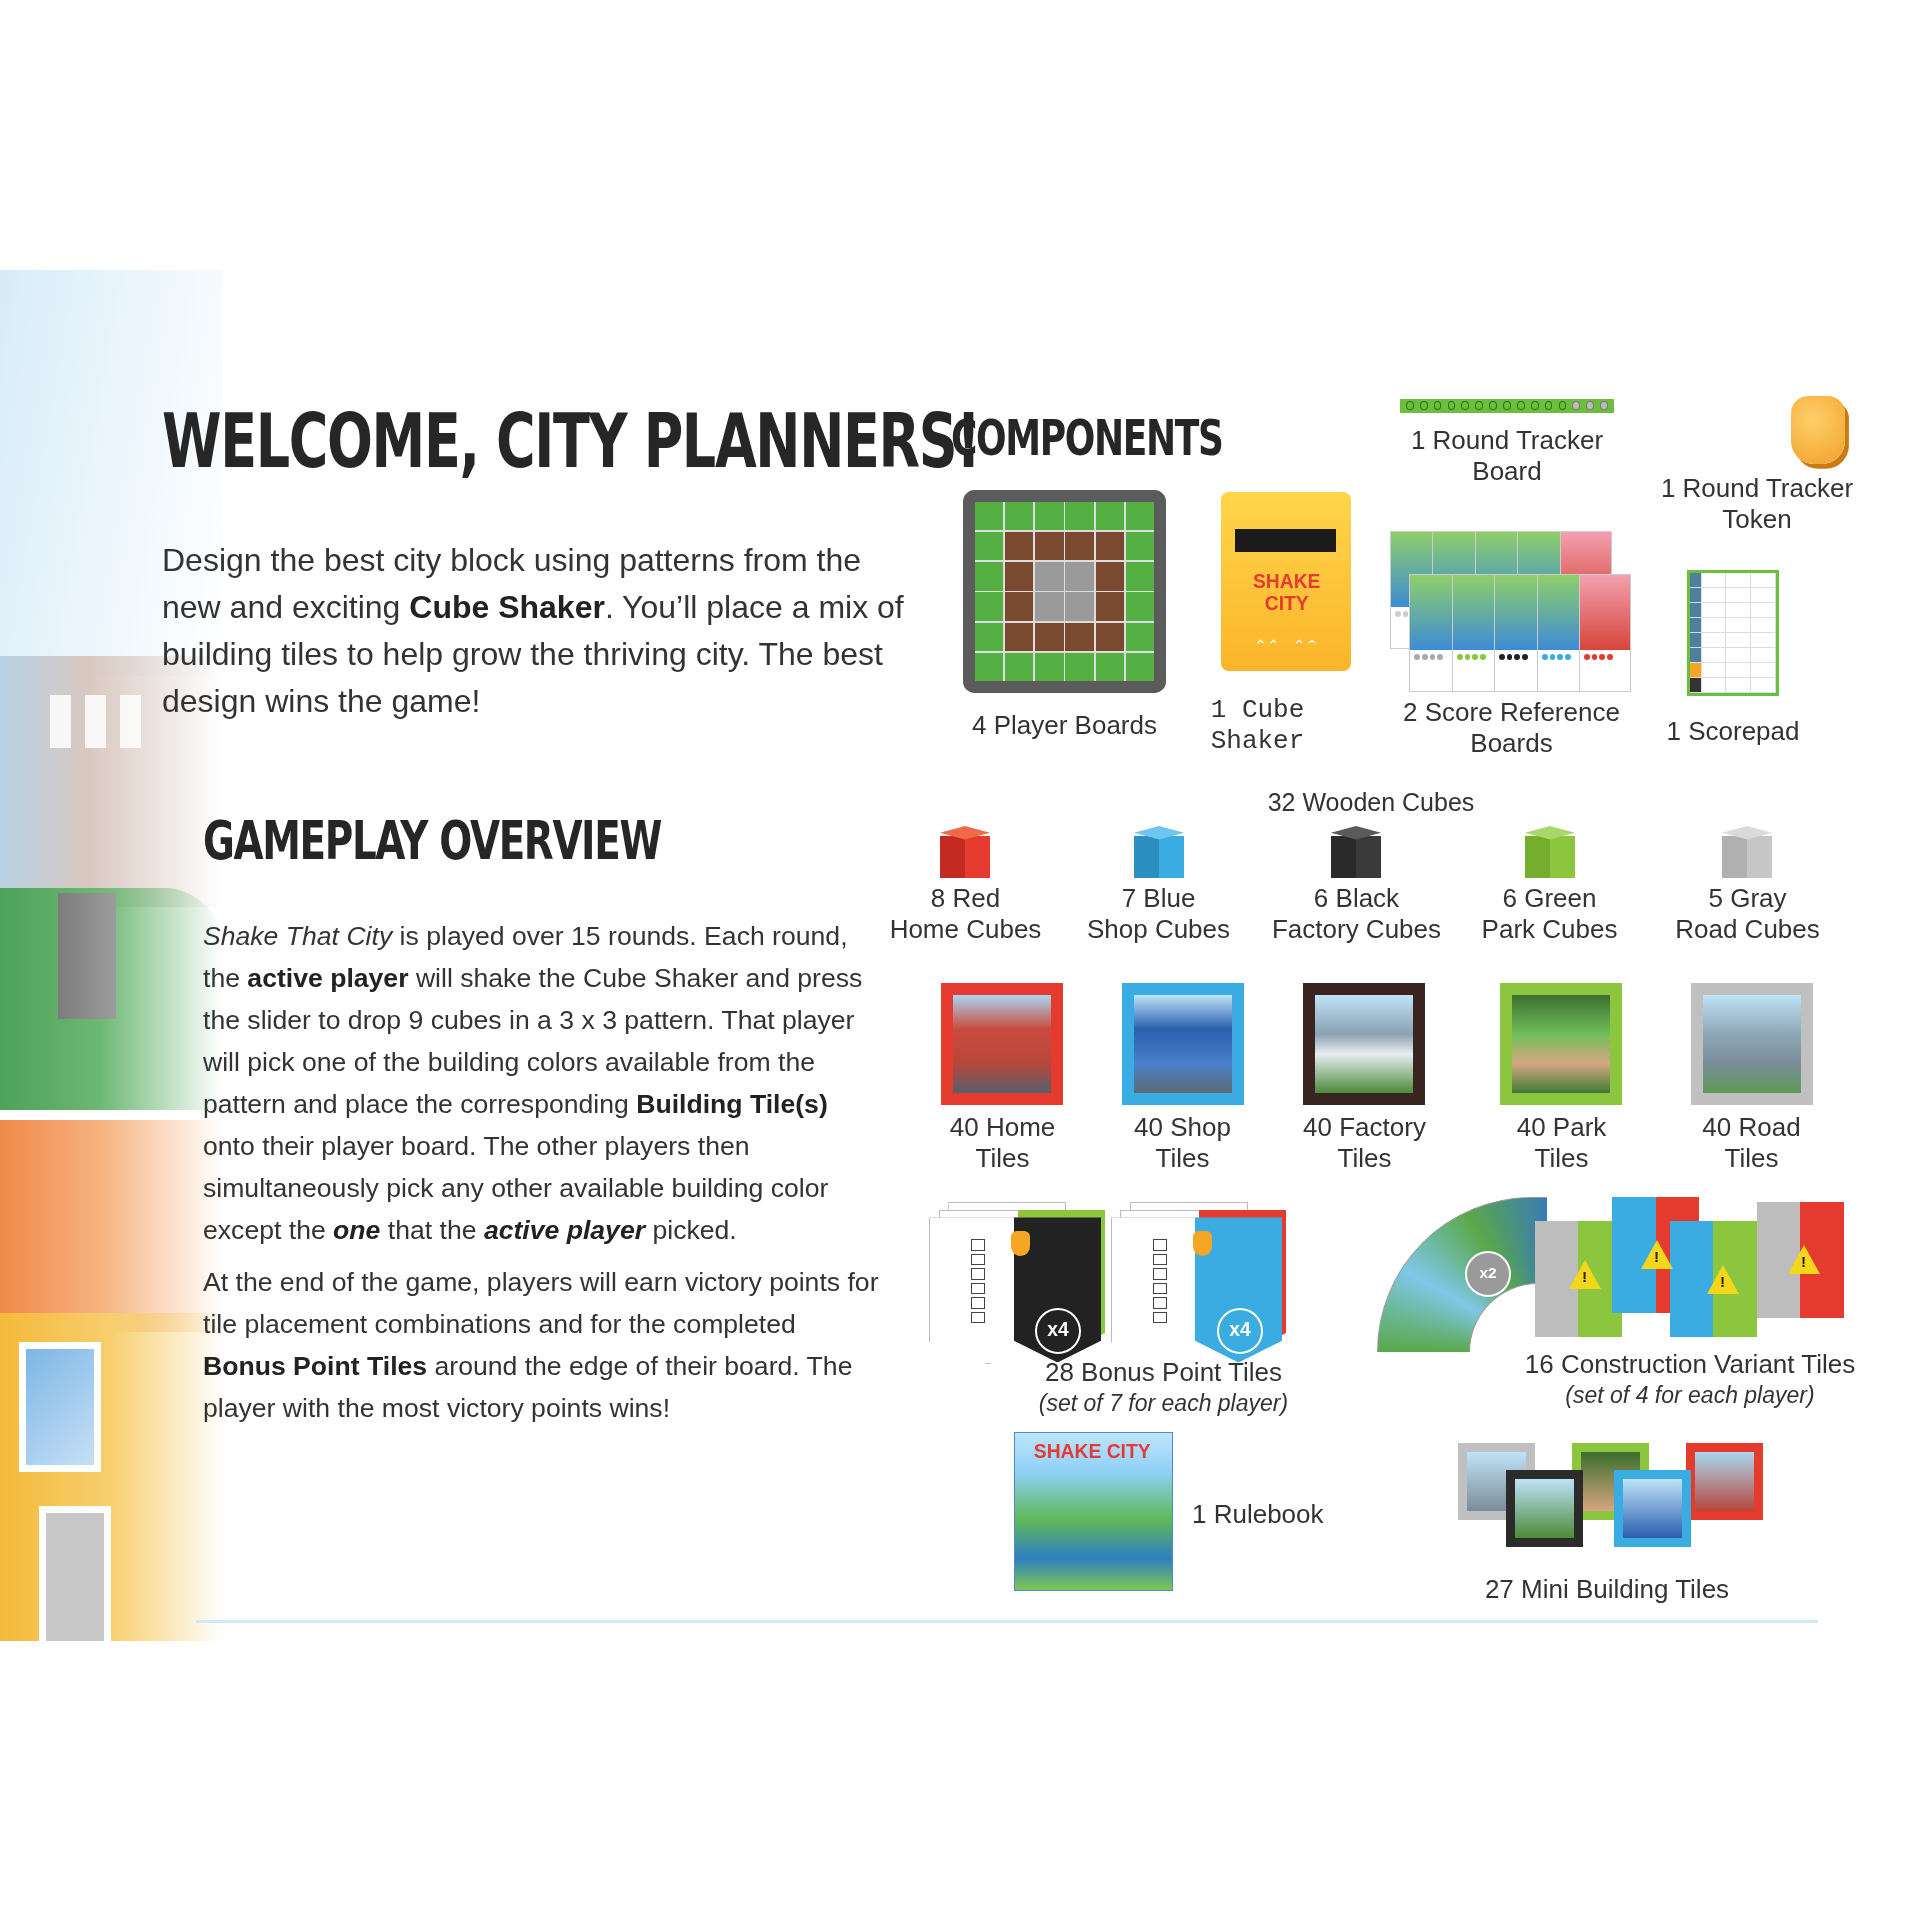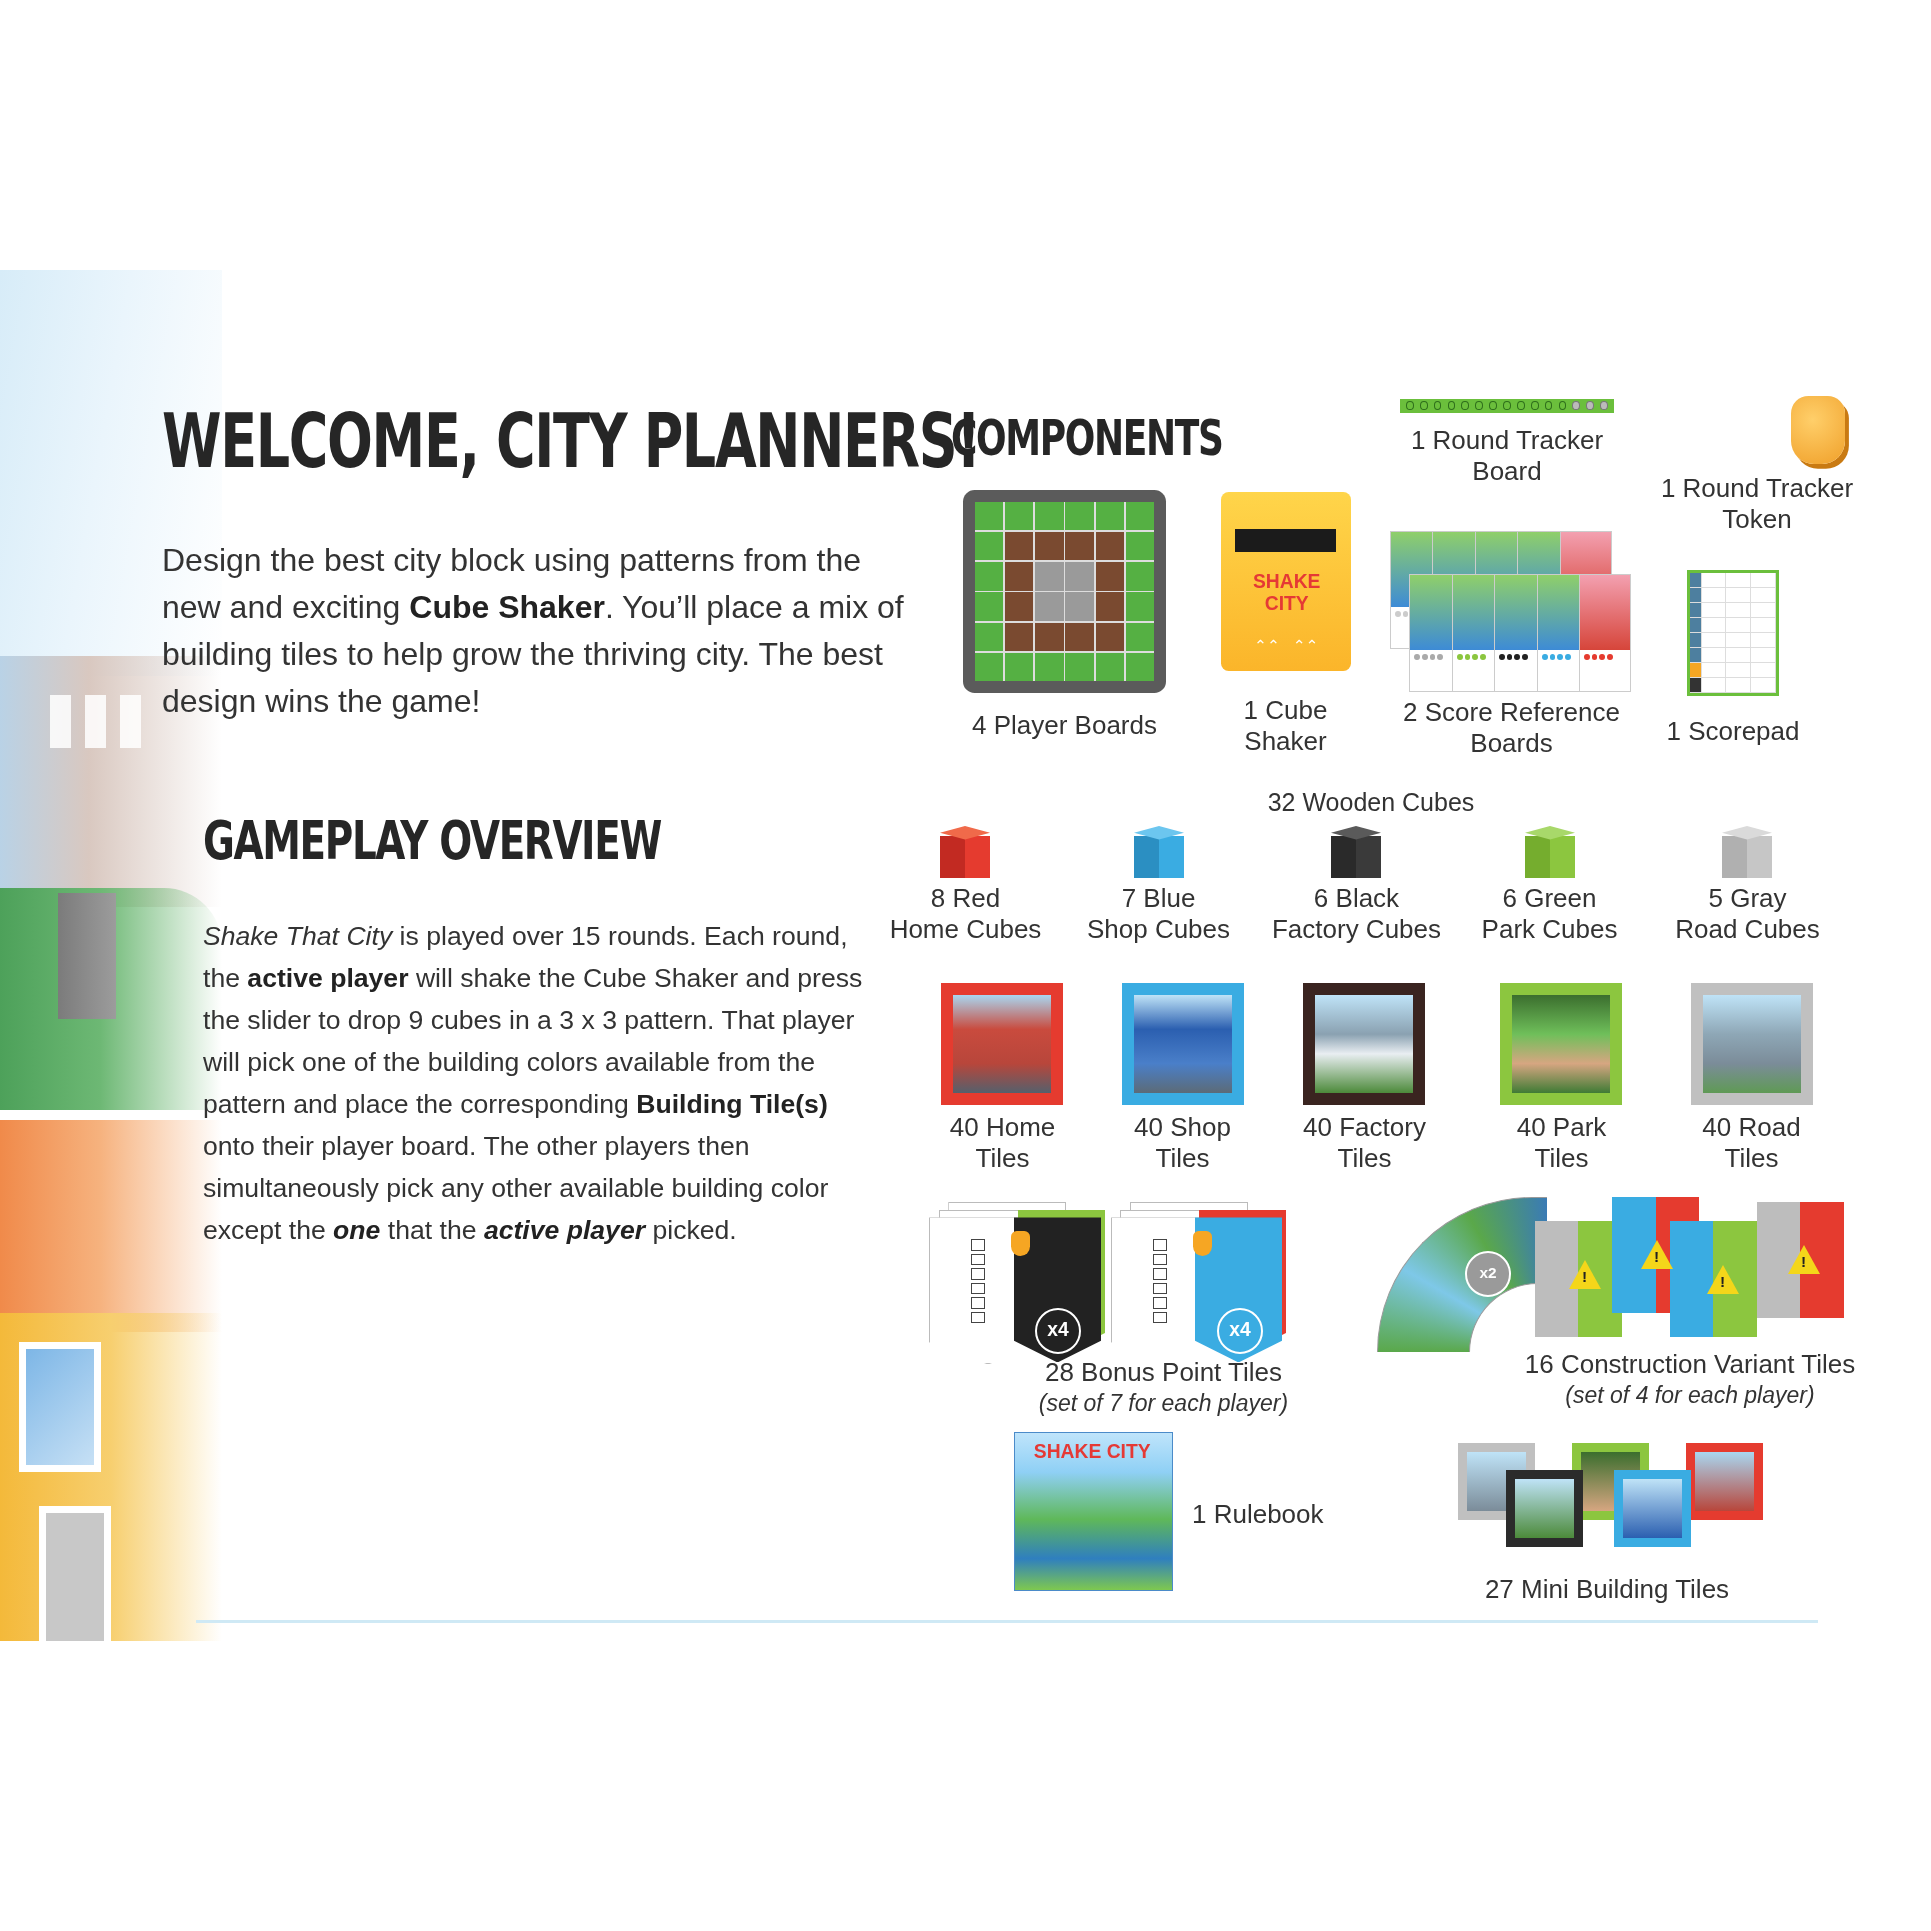--- a/index.html
+++ b/index.html
@@ -109,20 +109,21 @@
 <div class="abs h-display title-main">WELCOME, CITY PLANNERS!</div>
 
 <div class="abs intro">
   <span>Design the best city block using patterns from the new and exciting </span><b>Cube Shaker</b><span>. You’ll place a mix of building tiles to help grow the thriving city. The best design wins the game!</span>
 </div>
 
 <div class="abs h-display title-gameplay">GAMEPLAY OVERVIEW</div>
 
 <div class="abs body-txt">
   <p><i>Shake That City</i><span> is played over 15 rounds. Each round, the </span><b>active player</b><span> will shake the Cube Shaker and press the slider to drop 9 cubes in a 3 x 3 pattern. That player will pick one of the building colors available from the pattern and place the corresponding </span><b>Building Tile(s)</b><span> onto their player board. The other players then simultaneously pick any other available building color except the </span><b><i>one</i></b><span> that the </span><b><i>active player</i></b><span> picked.</span></p>
+  <p><span>At the end of the game, players will earn victory points for tile placement combinations and for the completed </span><b>Bonus Point Tiles</b><span> around the edge of their board. The player with the most victory points wins!</span></p>
 </div>
 
 <div class="abs h-display title-components">COMPONENTS</div>
 
 <div class="rtboard">
   <span></span>
     <span></span>
     <span></span>
     <span></span>
     <span></span>
@@ -188,21 +189,21 @@
       <div class="cell"></div>
   </div>
 </div>
 <div class="cap" style="left:946px;top:710px;width:237px;">4 Player Boards</div>
 
 <div class="shaker">
   <div class="slot"></div>
   <div class="logo">SHAKE CITY</div>
   <div class="foot">⌃⌃ &nbsp; ⌃⌃</div>
 </div>
-<div class="cap" style="left:1218px;top:695px;width:135px;">
+<div class="cap" style="left:1190px;top:695px;width:135px;font-family:Liberation Mono, monospace;">
   <div>1 Cube</div>
   <div>Shaker</div>
 </div>
 
 <div class="scoreref">
   <div class="refcard" style="left:0;top:0;">
       <div class="top"></div>
       <div class="dots">
         <span style="background:#ccc"></span>
         <span style="background:#ccc"></span>

